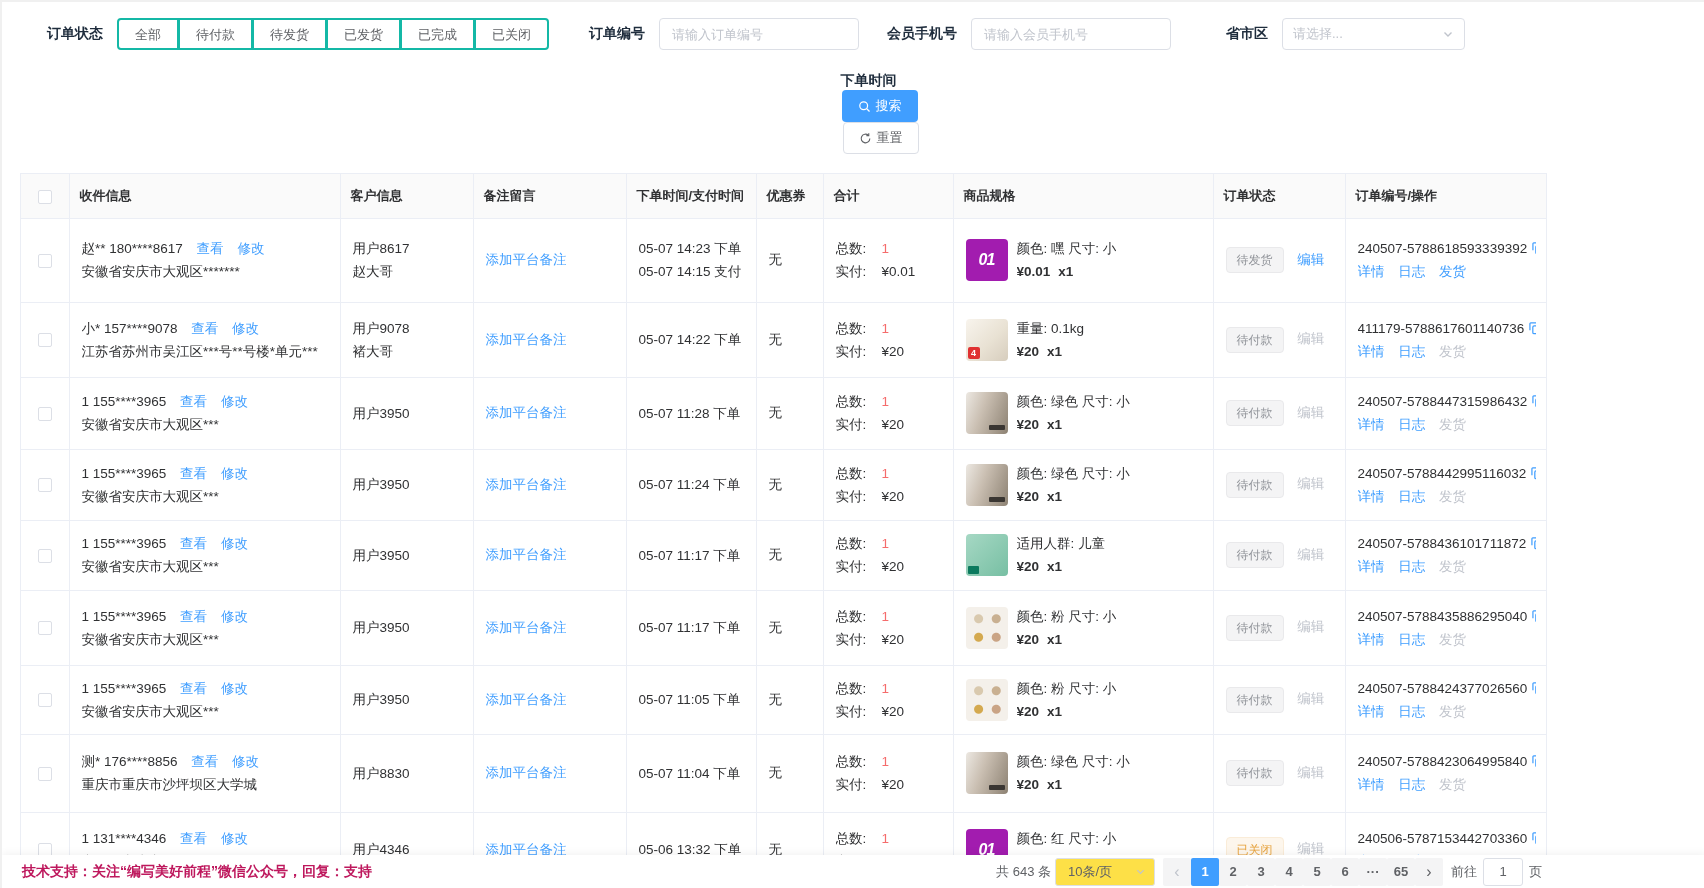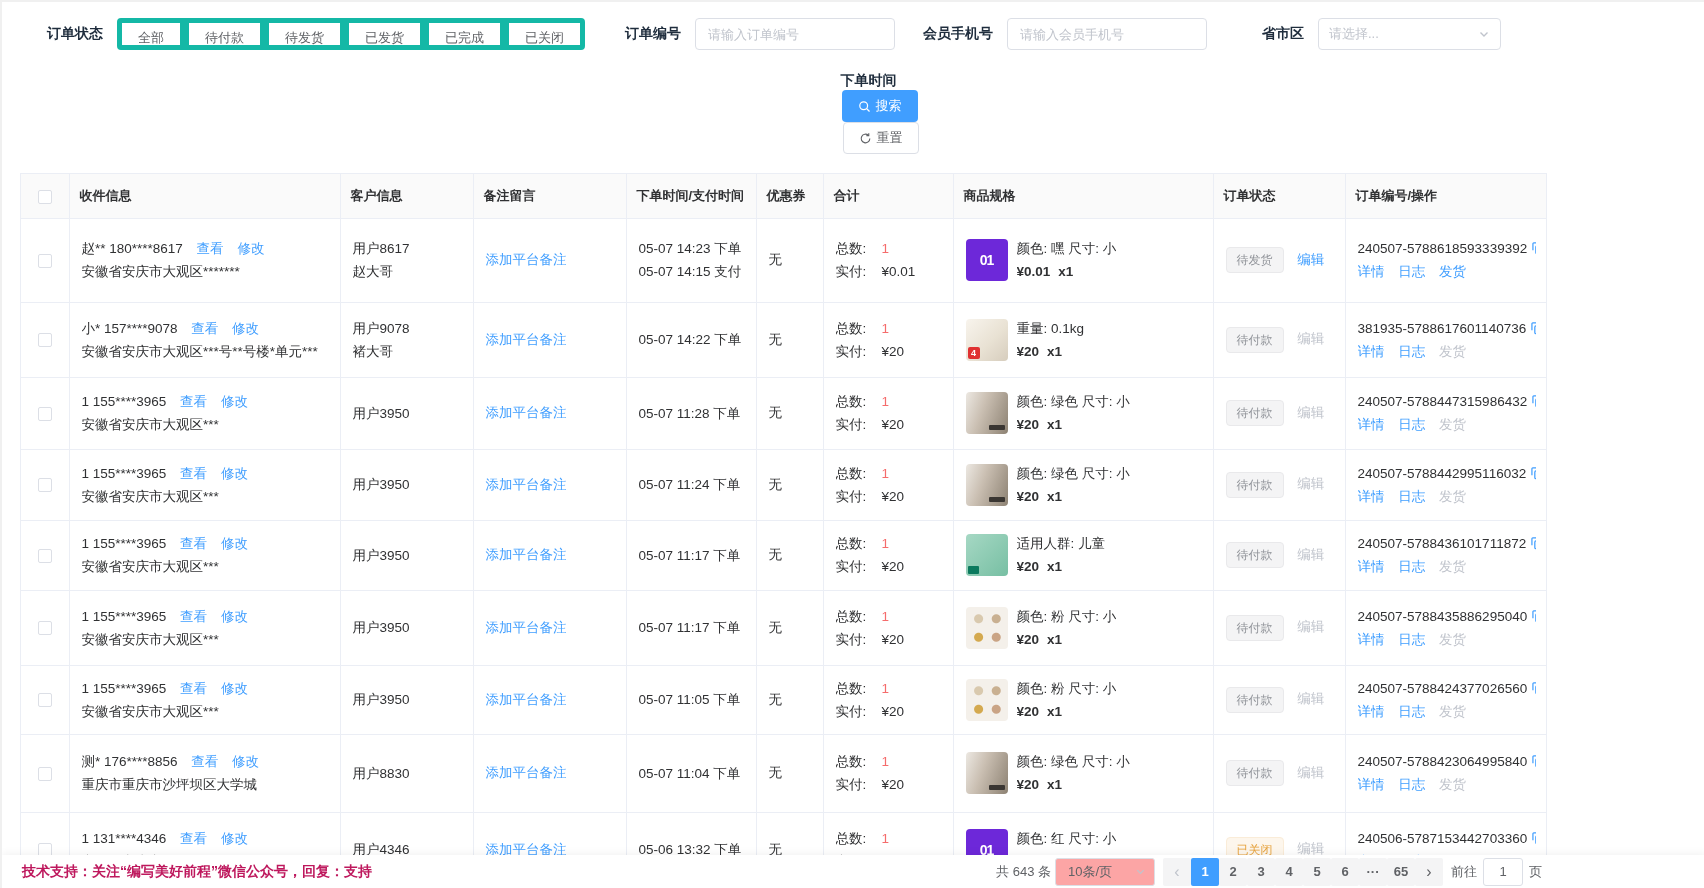--- a/index.html
+++ b/index.html
@@ -10,21 +10,21 @@
     border-top:2px solid #f0f0f0; border-left:2px solid #f0f0f0;
   }
   
   .filters { padding:16px 0 0 45px; }
   .frow { display:flex; align-items:center; }
   .frow2 { margin-top:22px;flex-direction:column; }
   .flabel { font-size:14px; font-weight:bold; color:#1f2d3d; margin-right:14px; white-space:nowrap; }
   .tabs { display:inline-flex; }
   .tab {
     height:32px; line-height:30px; padding:0 16px; background:#fff;
-    border:5px solid #14b8a6; margin-left:-1px; font-size:13px; color:#606266;
+    border:2px solid #14b8a6; margin-left:-1px; font-size:13px; color:#606266;
     cursor:pointer; white-space:nowrap;
   }
   .tab:first-child { border-radius:4px 0 0 4px; margin-left:0; }
   .tab:last-child { border-radius:0 4px 4px 0; }
   .inp {
     height:32px; width:200px; border:1px solid #dcdfe6; border-radius:4px;
     padding:12px 12px; font-size:13px; color:#606266; outline:none;
     font-family:"Liberation Sans","DejaVu Sans",sans-serif;
   }
   .inp::placeholder { color:#c0c4cc; }
@@ -77,21 +77,21 @@
     background:#f4f4f5; border:1px solid #e9e9eb; border-radius:4px;
     color:#909399; font-size:12px; vertical-align:middle;
   }
   .tag.warn { background:#fdf6ec; border-color:#faecd8; color:#e6a23c; }
   .tag.danger { background:#fef0f0; border-color:#fde2e2; color:#f56c6c; }
   .specwrap { display:flex; align-items:center; gap:9px; }
   .pimg {
     width:42px; height:42px; border-radius:4px; flex:0 0 42px; position:relative;
     display:flex; align-items:center; justify-content:center; overflow:hidden;
   }
-  .pimg.logo { background:#6d28d9; color:#fff; font-weight:800; font-size:14px; letter-spacing:-1px; }
+  .pimg.logo { background:#a21caf; color:#fff; font-weight:800; font-size:16px; letter-spacing:-1px;font-style:italic; }
   .pimg.shelf { background:linear-gradient(135deg,#f8f4ed 0%,#e9e2d4 55%,#d6cdbd 100%); }
   .pimg.shelf .badge4 {
     position:absolute; left:2px; bottom:2px; width:12px; height:12px; background:#e03131;
     color:#fff; font-size:9px; line-height:12px; text-align:center; border-radius:2px; font-weight:bold;
   }
   .pimg.person { background:linear-gradient(110deg,#ece8e2 0%,#cabfb2 40%,#8d8273 100%); }
   .pimg.person:after { content:""; position:absolute; right:3px; bottom:4px; width:16px; height:5px; background:#3a3632; border-radius:1px; }
   .pimg.green { background:linear-gradient(135deg,#a6d8c4,#77bfa3); }
   .pimg.green:after { content:""; position:absolute; left:2px; bottom:2px; width:11px; height:8px; background:#0b7a5e; border-radius:1px; }
   .pimg.hangers {
@@ -109,21 +109,21 @@
   
   .footer {
     position:absolute; left:0; bottom:0; width:1704px; height:33px; background:#fff;
     box-shadow:0 -2px 8px rgba(0,0,0,.05); display:flex; align-items:center;
     padding:0 164px 0 20px; z-index:5;
   }
   .support { font-size:14px; font-weight:bold; color:#be185d; flex:1; white-space:nowrap; }
   .pager { display:flex; align-items:center; }
   .ptotal { font-size:13px; color:#606266; margin-right:4px; white-space:nowrap; }
   .psize {
-    width:100px; height:28px; border:1px solid #dcdfe6; border-radius:3px; background:#fca5a5;
+    width:100px; height:28px; border:1px solid #dcdfe6; border-radius:3px; background:#fde047;
     display:flex; align-items:center; justify-content:space-between; padding:0 8px 0 12px;
     font-size:13px; color:#606266; cursor:pointer; margin-right:8px; white-space:nowrap;
   }
   .pbtn {
     min-width:28px; height:28px; background:#f4f4f5; border-radius:2px; font-size:13px;
     color:#606266; display:flex; align-items:center; justify-content:center; cursor:pointer;
     padding:0 4px; font-weight:bold;
   }
   .pbtn.active { background:#409eff; color:#fff; }
   .pbtn.arrow { font-size:16px; font-weight:normal; }
@@ -263,21 +263,21 @@
               <a class="lnk mlk">发货</a></div>
           </td>
     </tr>
 
     <tr style="height:75px">
       <td class="c-center"><span class="cb"></span></td>
       <td>
         <div class="line"><span>小* 157****9078</span>
           <a class="lnk mlk">查看</a>
           <a class="lnk mlk">修改</a></div>
-        <div class="line">安徽省安庆市大观区***号**号楼*单元***</div>
+        <div class="line">江苏省苏州市吴江区***号**号楼*单元***</div>
       </td>
       <td>
             <div class="line">用户9078</div>
           <div class="line">褚大哥</div>
           </td>
       <td><a class="lnk">添加平台备注</a></td>
       <td>
             <div class="line">05-07 14:22 下单</div>
           </td>
       <td>无</td>
@@ -292,21 +292,21 @@
               </div>
             <div>
                 <div class="line">重量: 0.1kg</div>
                  <div class="line price"><span>¥20</span><span>x1</span></div>
               </div>
           </div>
           </td>
       <td><span class="tag">待付款</span>
           <a class="lnk mlk disabled">编辑</a></td>
       <td>
-            <div class="line ordno"><span>381935-5788617601140736</span><span class="copy icon">
+            <div class="line ordno"><span>411179-5788617601140736</span><span class="copy icon">
                 <svg width="14" height="14" viewBox="0 0 16 16">
                   <rect x="5.5" y="5.5" width="9" height="9" rx="1.5" stroke="#409eff" stroke-width="1.4" fill="none"></rect>
                   <path d="M10.5 2.2H3.2a1 1 0 0 0-1 1v7.3" stroke="#409eff" stroke-width="1.4" fill="none"></path>
                 </svg>
               </span></div>
           <div class="line"><a class="lnk">详情</a>
               <a class="lnk mlk">日志</a>
               <a class="lnk mlk disabled">发货</a></div>
           </td>
     </tr>

